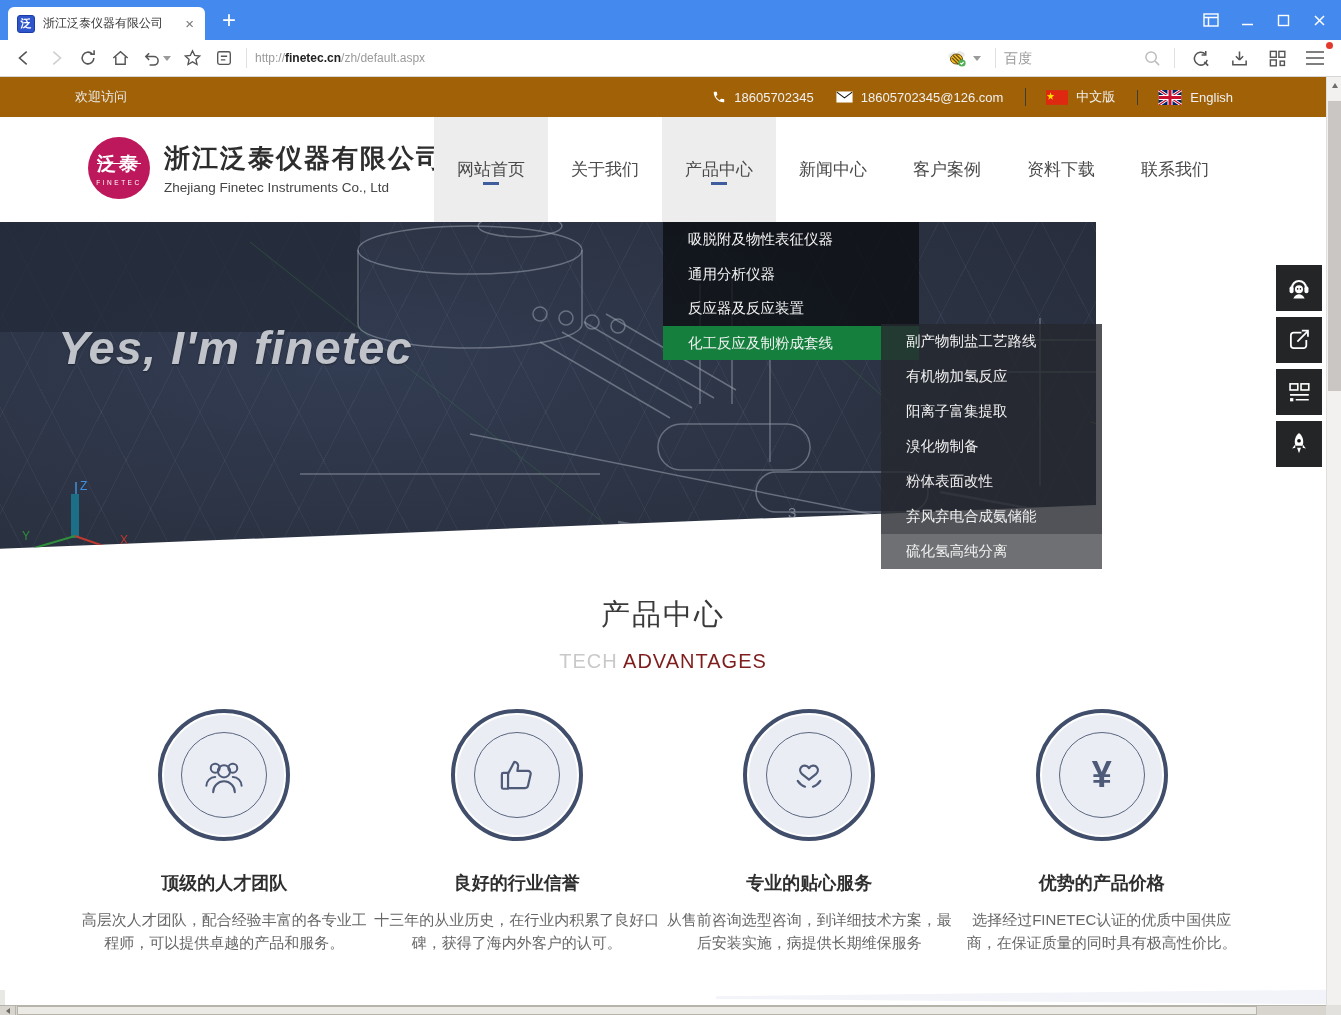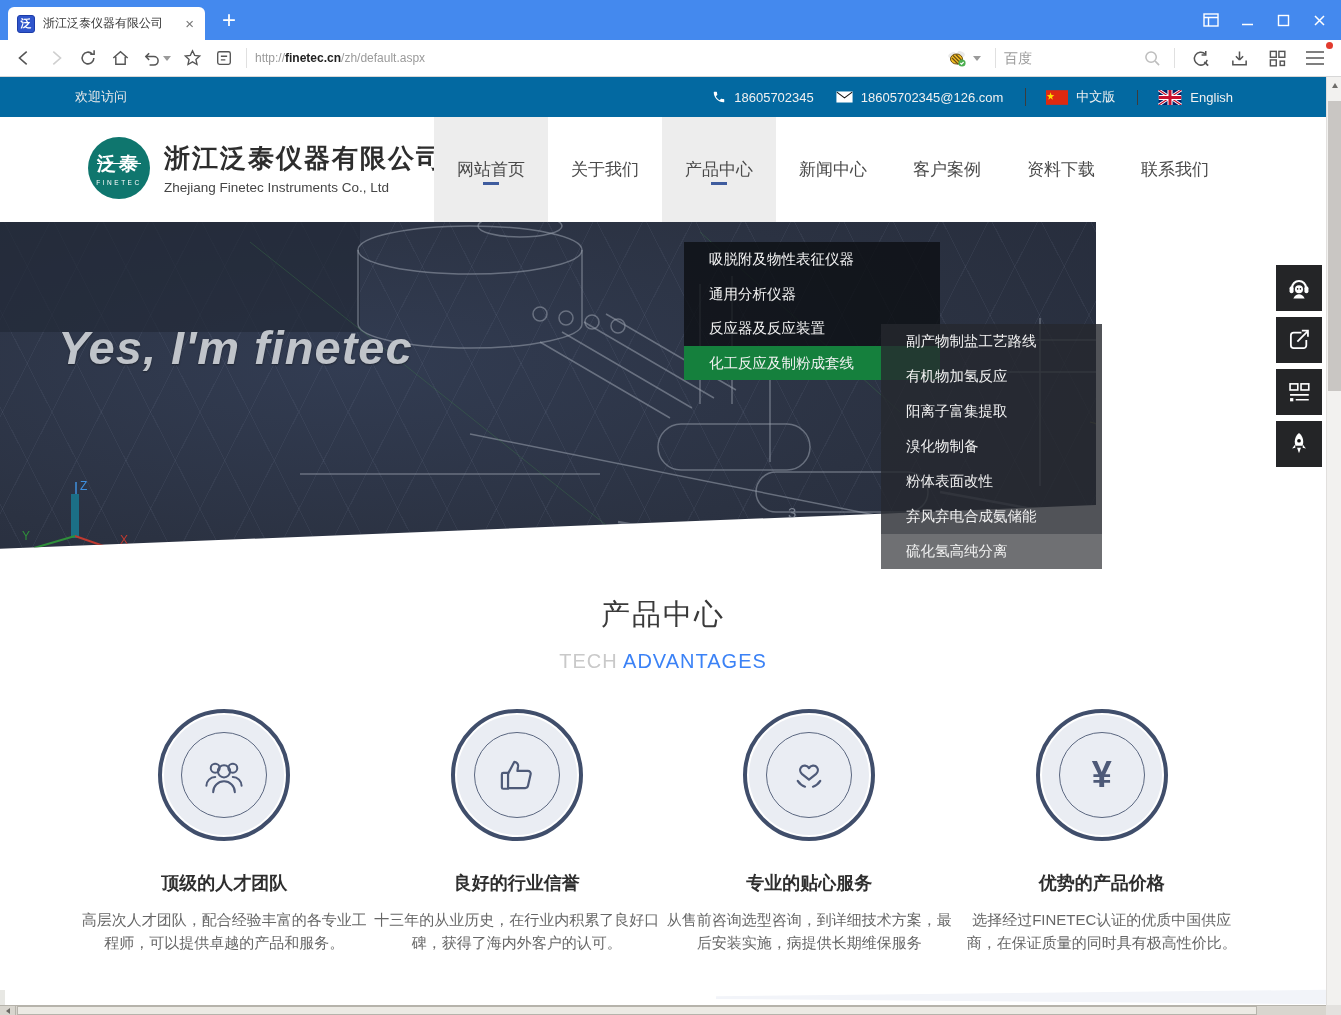--- a/index.html
+++ b/index.html
@@ -27,30 +27,30 @@
   .urlbox .host { color:#222; font-weight:bold; }
   .search-wrap { display:flex; align-items:center; flex:none; }
   .search-input { width:130px; border:none; outline:none; font-size:14px; color:#333; }
   .search-input::placeholder { color:#9a9a9a; }
   .caret-down { width:0; height:0; border-left:4px solid transparent; border-right:4px solid transparent; border-top:5px solid #9a9a9a; }
   .menu-dot { position:absolute; top:-3px; right:-4px; width:7px; height:7px; border-radius:50%; background:#e23b2e; }
 
   
   .page { position:absolute; top:77px; left:0; width:1326px; height:938px; background:#fff; overflow:hidden; }
 
-  .site-topbar { position:absolute; top:0; left:0; width:100%; height:40px; background:#0369a1; color:#ddd; font-size:13px; }
+  .site-topbar { position:absolute; top:0; left:0; width:100%; height:40px; background:#a16207; color:#ddd; font-size:13px; }
   .welcome { position:absolute; left:75px; top:0; line-height:40px; color:#e8e8e8; }
   .contact { position:absolute; right:93px; top:0; height:40px; display:flex; align-items:center; }
   .c-item { display:flex; align-items:center; gap:8px; color:#f0f0f0; }
   .c-item + .c-item { margin-left:22px; }
   .lang { border-left:1px solid #3c3c3c; padding-left:20px; margin-left:22px !important; cursor:pointer; }
 
   .site-header { position:absolute; top:40px; left:0; width:100%; height:105px; background:#fff; }
   .logo-wrap { position:absolute; left:88px; top:20px; display:flex; align-items:center; gap:14px; cursor:pointer; }
-  .logo-circle { width:62px; height:62px; border-radius:50%; background:#0f766e; color:#fff; display:flex;
+  .logo-circle { width:62px; height:62px; border-radius:50%; background:#be185d; color:#fff; display:flex;
                  flex-direction:column; align-items:center; justify-content:center; flex:none; }
   .logo-cn { font-size:19px; font-weight:bold; letter-spacing:3px; text-decoration:line-through; }
   .logo-en { font-size:6.5px; letter-spacing:2.5px; margin-top:2px; }
   .company-cn { font-size:26px; font-weight:bold; color:#2d2d2d; letter-spacing:2px; }
   .company-en { font-size:13.5px; color:#454545; margin-top:4px; }
 
   .nav { position:absolute; left:434px; top:0; height:105px; display:flex; }
   .nav-item { width:114px; height:105px; display:flex; align-items:center; justify-content:center;
               font-size:17px; color:#4a4a4a; position:relative; cursor:pointer; }
   .nav-item.active { background:#ededed; }
@@ -63,37 +63,37 @@
             repeating-linear-gradient(117deg, rgba(165,175,205,.07) 0 1px, transparent 1px 44px),
             radial-gradient(ellipse at 32% 38%, #323c52 0%, #2b3242 55%, #252b3a 100%);
           clip-path:polygon(0 0, 100% 0, 100% 74.5%, 0 86%); }
   .hero-deco { position:absolute; inset:0; }
   .hero-slogan { position:absolute; left:58px; top:98px; font-size:47px; font-weight:bold; font-style:italic;
                  color:#c0c4ca; letter-spacing:1px; text-shadow:0 1px 2px rgba(0,0,0,.4); }
   .axis-triad { position:absolute; left:16px; top:256px; }
   .viewport-num { position:absolute; left:788px; top:282px; color:#7b8290; font-size:15px; }
 
   
-  .dropdown { position:absolute; left:684px; top:145px; width:256px; background:rgba(12,14,18,.78); z-index:6;margin-top:20px; }
+  .dropdown { position:absolute; left:663px; top:145px; width:256px; background:rgba(12,14,18,.78); z-index:6; }
   .mi { height:34.6px; line-height:34.6px; padding-left:25px; font-size:14.5px; color:#f2f2f2; cursor:pointer; white-space:nowrap; }
   .mi.hl { background:#15803d; }
   .submenu { position:absolute; left:881px; top:247px; width:221px; background:rgba(38,40,46,.8); z-index:6; }
   .smi { height:35px; line-height:35px; padding-left:25px; font-size:14.5px; color:#f2f2f2; cursor:pointer; white-space:nowrap; }
   .smi.hov { background:rgba(160,160,160,.38); }
 
   
   .float-tools { position:absolute; left:1276px; top:188px; display:flex; flex-direction:column; gap:6px; z-index:5; }
   .tool-btn { width:46px; height:46px; background:rgba(6,7,9,.88); display:flex; align-items:center; justify-content:center; cursor:pointer; }
 
   
   .tech-head { position:absolute; top:518px; left:0; width:1326px; text-align:center; }
   .tech-title { font-size:29px; color:#3a3a3a; letter-spacing:2px; }
   .tech-sub { margin-top:15px; font-size:20px; letter-spacing:1px; }
   .sub-light { color:#c9c9c9; }
-  .sub-dark { color:#3b82f6; }
+  .sub-dark { color:#7f1d1d; }
   .features { position:absolute; top:632px; left:78px; width:1170px; display:flex; }
   .feature { width:292.5px; display:flex; flex-direction:column; align-items:center; }
   .circle-outer { width:132px; height:132px; border-radius:50%; border:4px solid #404e6b; background:#fff;
                   display:flex; align-items:center; justify-content:center; }
   .circle-fill { width:120px; height:120px; border-radius:50%; background:#eaedf3; display:flex; align-items:center; justify-content:center; }
   .circle-ring { width:86px; height:86px; border-radius:50%; border:1px solid #5b6780; display:flex; align-items:center; justify-content:center; }
   .yen { font-size:36px; color:#4e5a78; font-weight:600; }
   .f-title { margin-top:30px; font-size:18px; font-weight:bold; color:#2e2e2e; }
   .f-desc { margin-top:13px; font-size:15px; color:#666; line-height:1.55; width:288px; text-align:center; }
 

